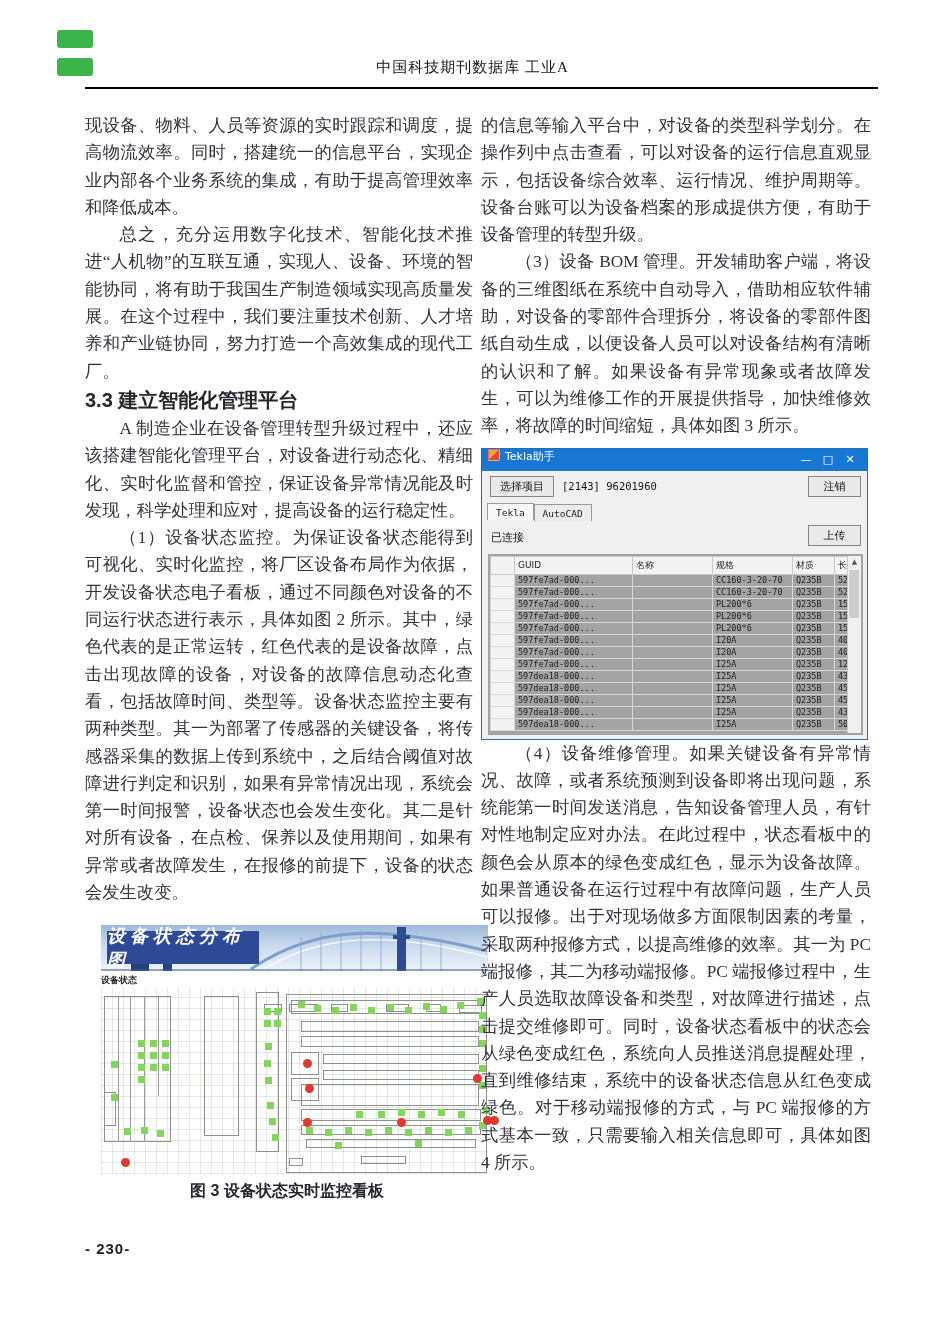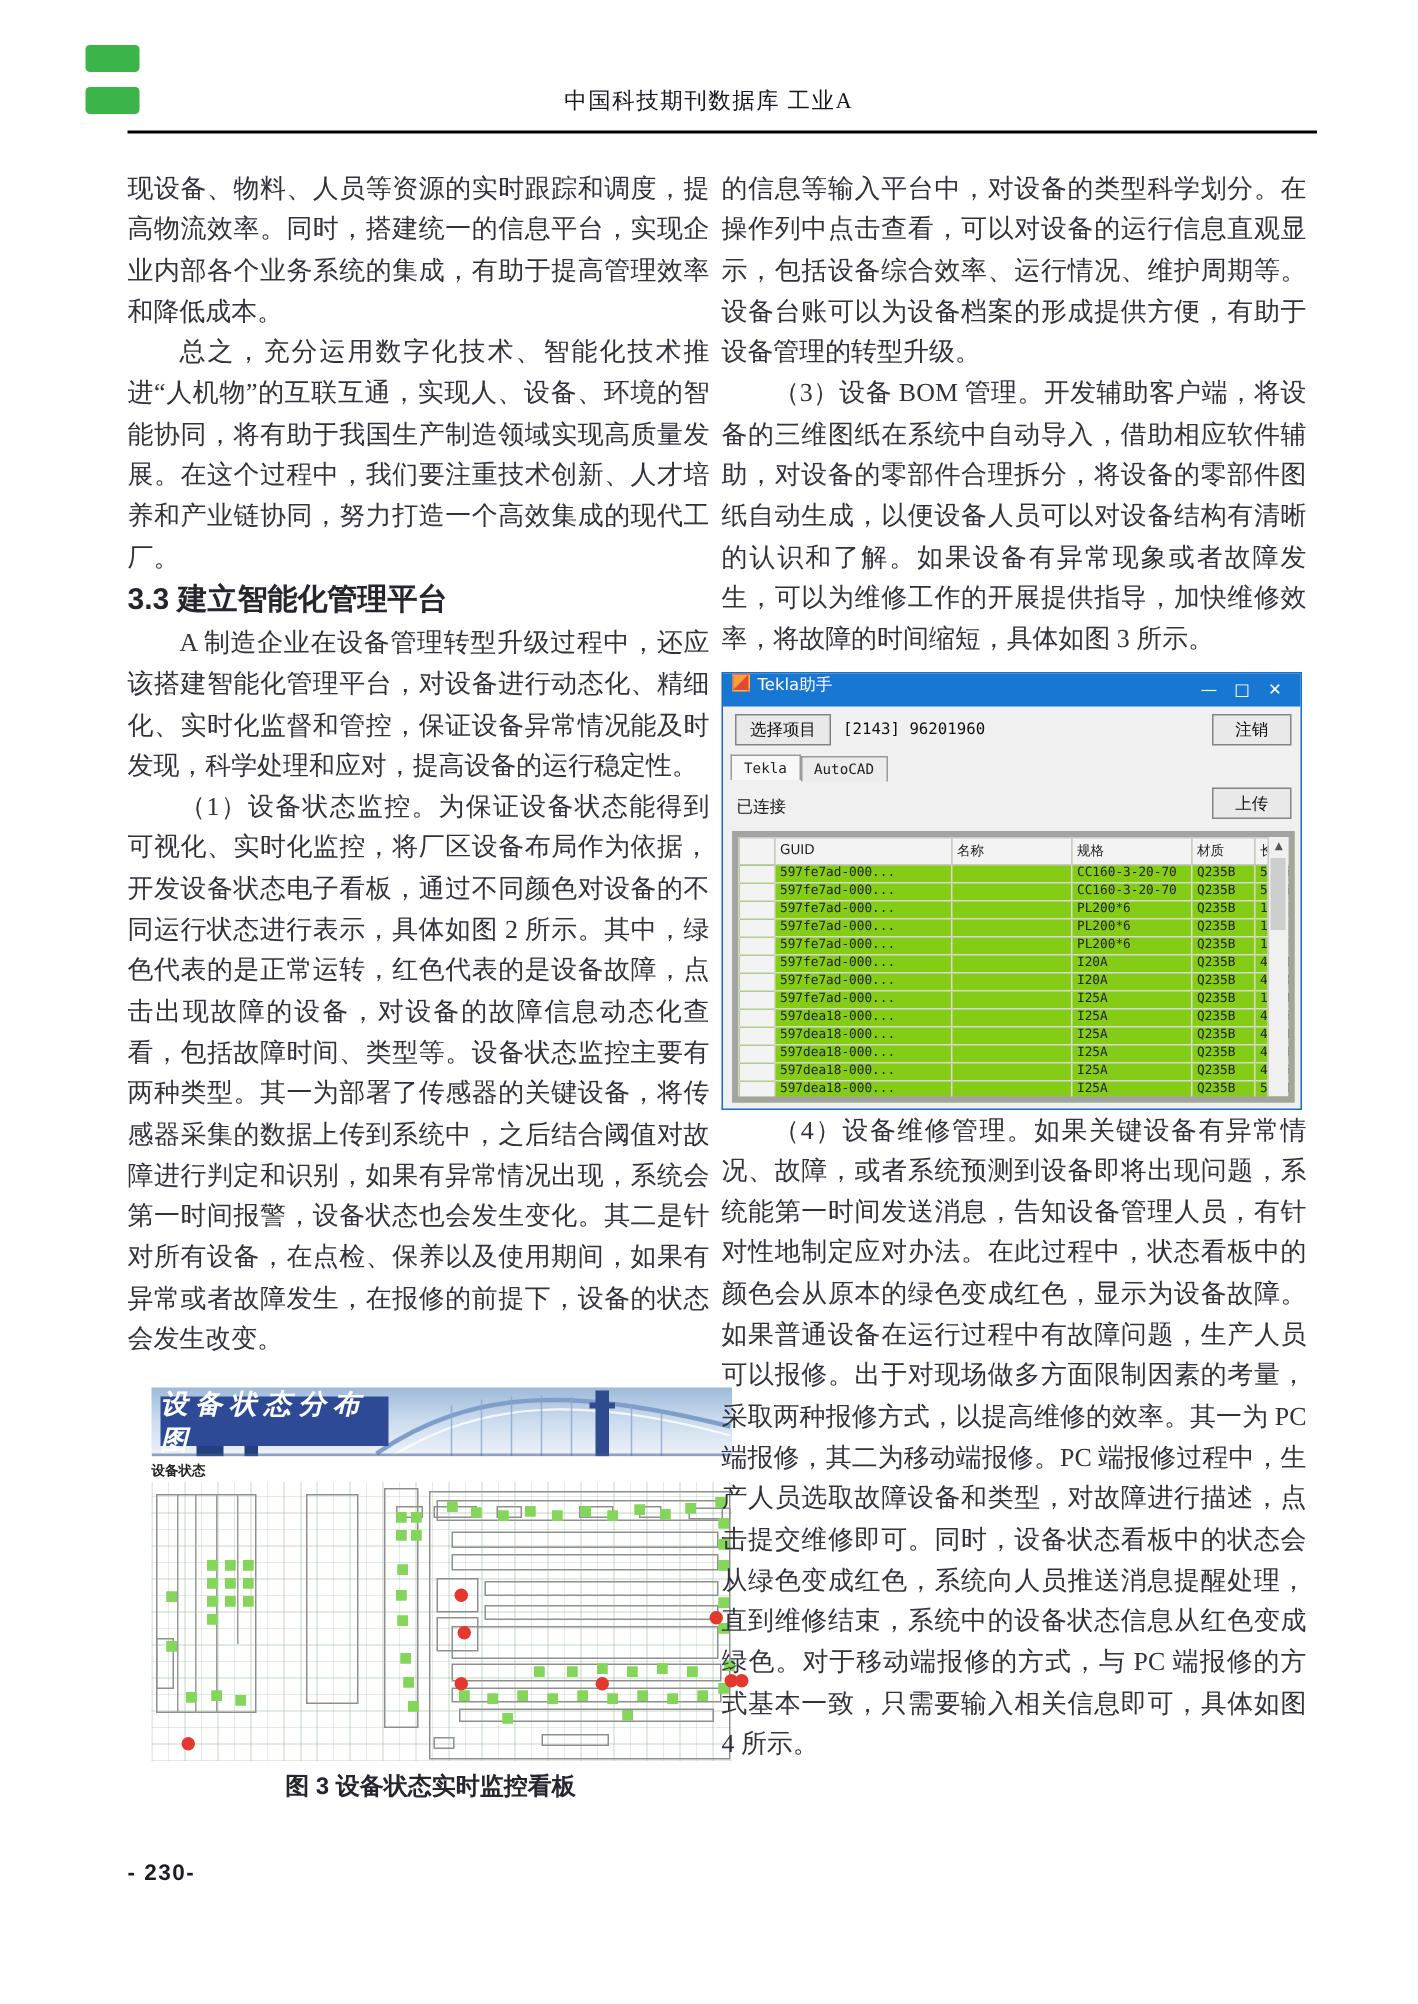--- a/index.html
+++ b/index.html
@@ -60,21 +60,21 @@
            padding:2px 0;text-align:center;position:absolute;
            font-family:"DejaVu Sans",sans-serif;}
   .tk-projid{position:absolute;left:80px;top:31px;font-size:10.5px;color:#111;
              font-family:"DejaVu Sans Mono",monospace;}
   .tk-tabs{position:absolute;left:5px;top:55px;display:flex;align-items:flex-end;}
   .tk-tab{font-size:9.5px;font-family:"DejaVu Sans Mono",monospace;padding:3px 8px 2px;
           border:1px solid #9a9a9a;border-bottom:none;background:#ececec;color:#222;}
   .tk-tab.active{background:#f8f8f8;position:relative;top:-1px;}
   .tk-status{position:absolute;left:9px;top:81px;font-size:11px;color:#111;}
   .tk-gridwrap{position:absolute;left:6px;top:105px;width:375px;height:181px;
-               border:4px solid #a3a3a3;background:#84cc16;box-sizing:border-box;overflow:hidden;}
+               border:2px solid #a3a3a3;background:#a3a3a3;box-sizing:border-box;overflow:hidden;}
   table.grid{border-collapse:collapse;table-layout:fixed;width:362px;}
   table.grid th{background:#f3f3f3;border:1px solid #c9c9c9;font-size:9px;font-weight:normal;
                 color:#222;text-align:left;padding:2px 3px;height:13px;}
   table.grid td{border:1px solid #d8d8d8;font-size:8.5px;color:#222;height:11px;
                 padding:0 3px;font-family:"DejaVu Sans Mono",monospace;white-space:nowrap;overflow:hidden;}
   td.c-sel{background:#f3f3f3;border:1px solid #c9c9c9;}
   .tk-scroll{position:absolute;right:0;top:0;width:13px;height:100%;background:#f0f0f0;
              border-left:1px solid #c9c9c9;}
   .tk-scroll .arr{display:block;text-align:center;font-size:7px;color:#555;line-height:12px;}
   .tk-thumb{position:absolute;left:1px;top:14px;width:10px;height:48px;background:#cdcdcd;}

